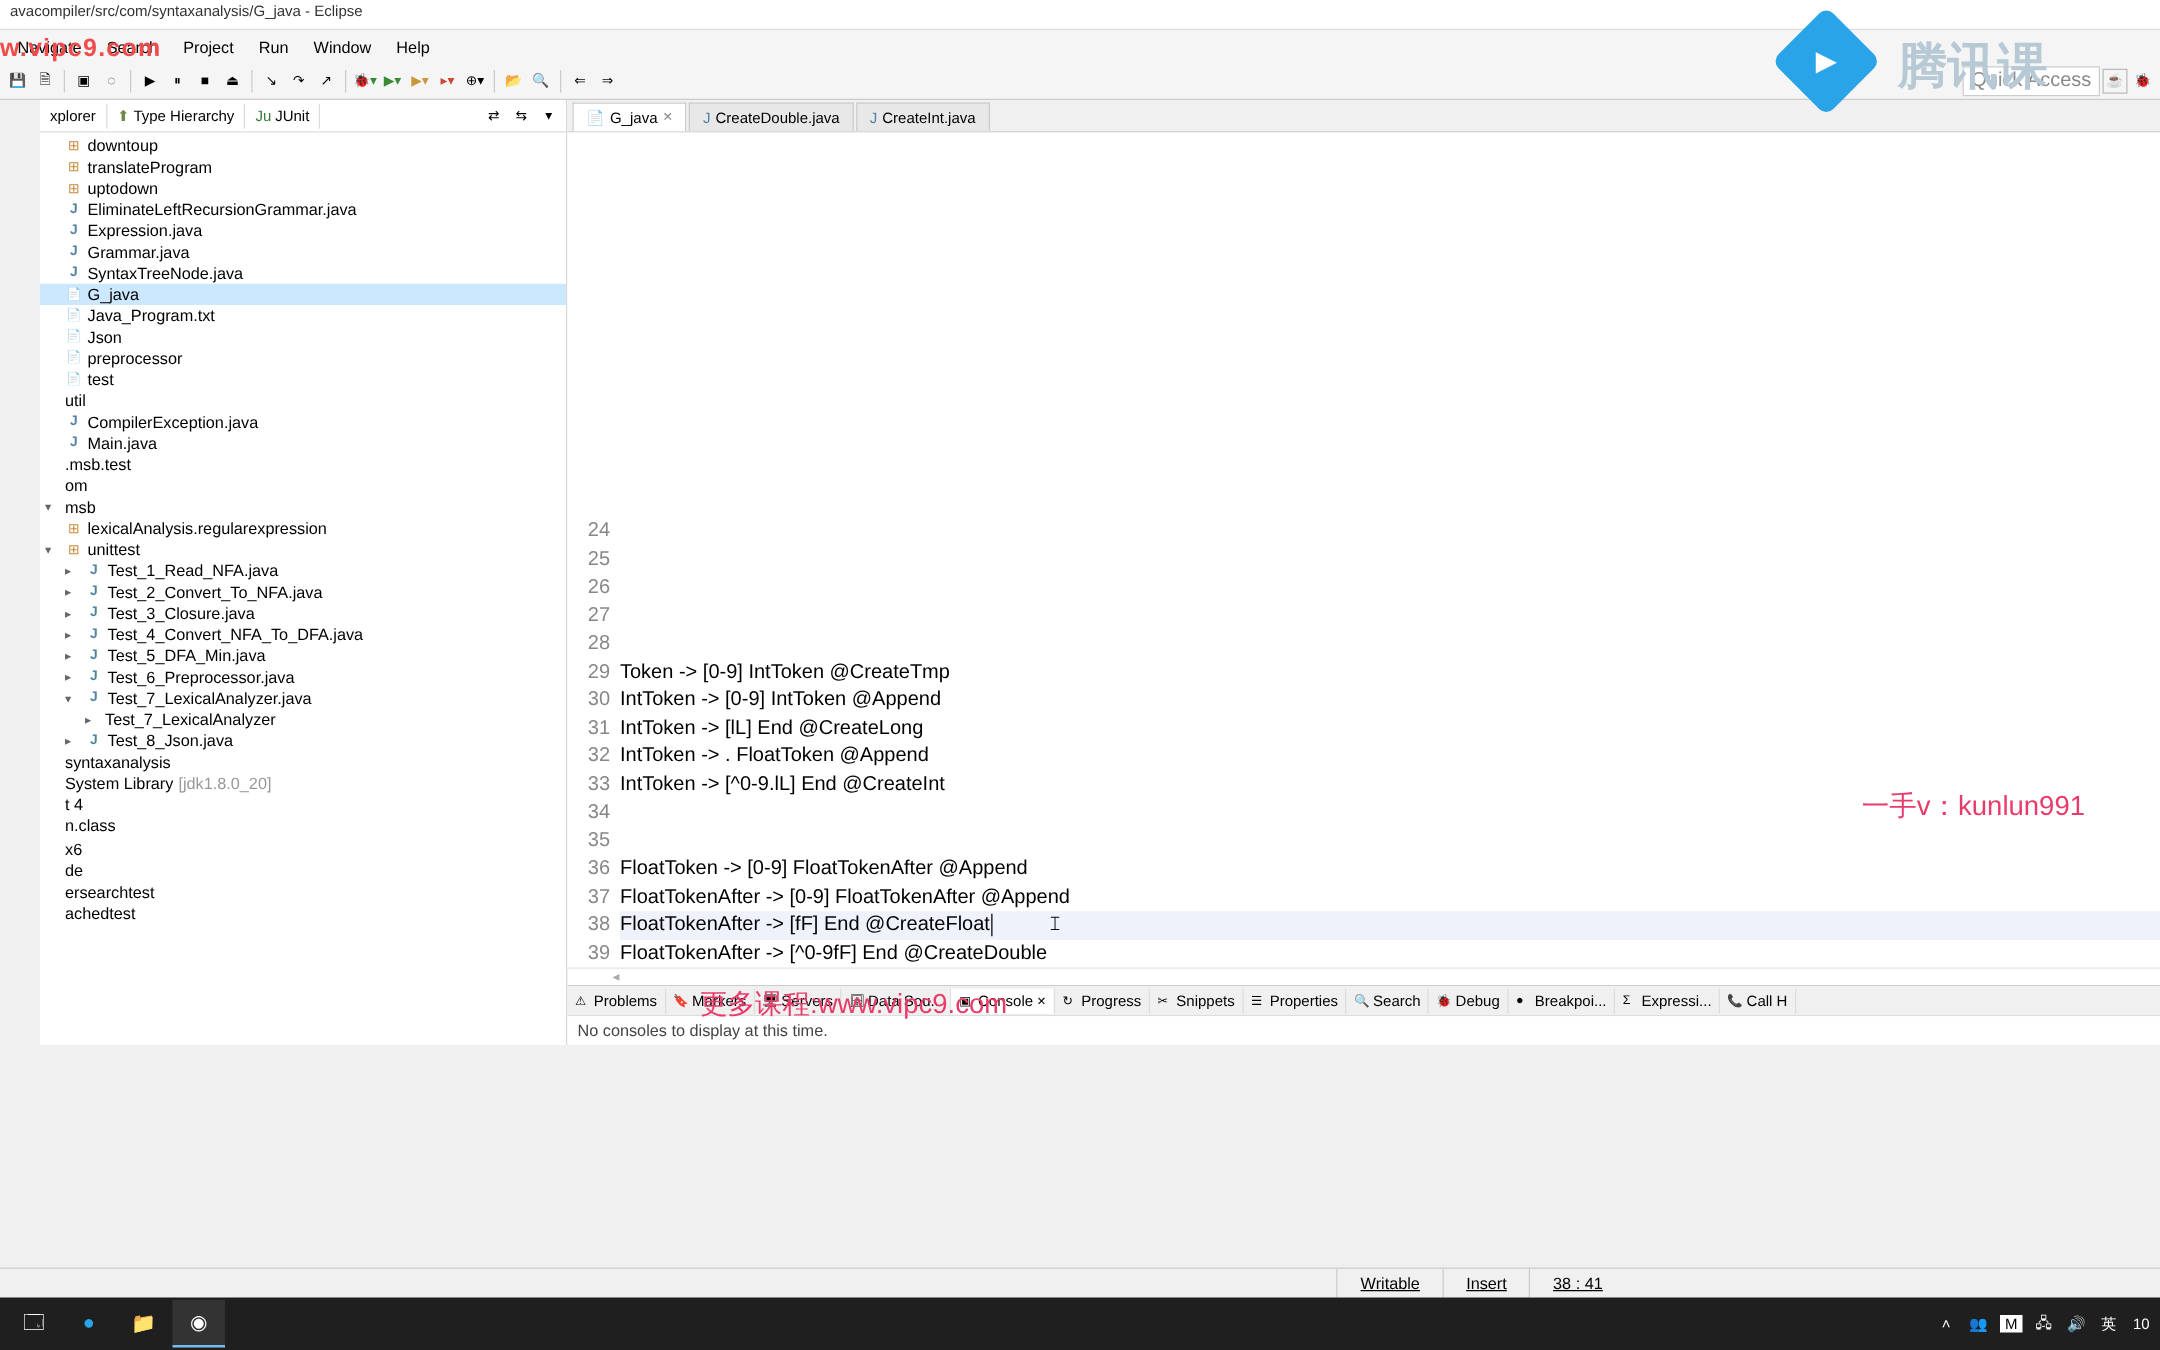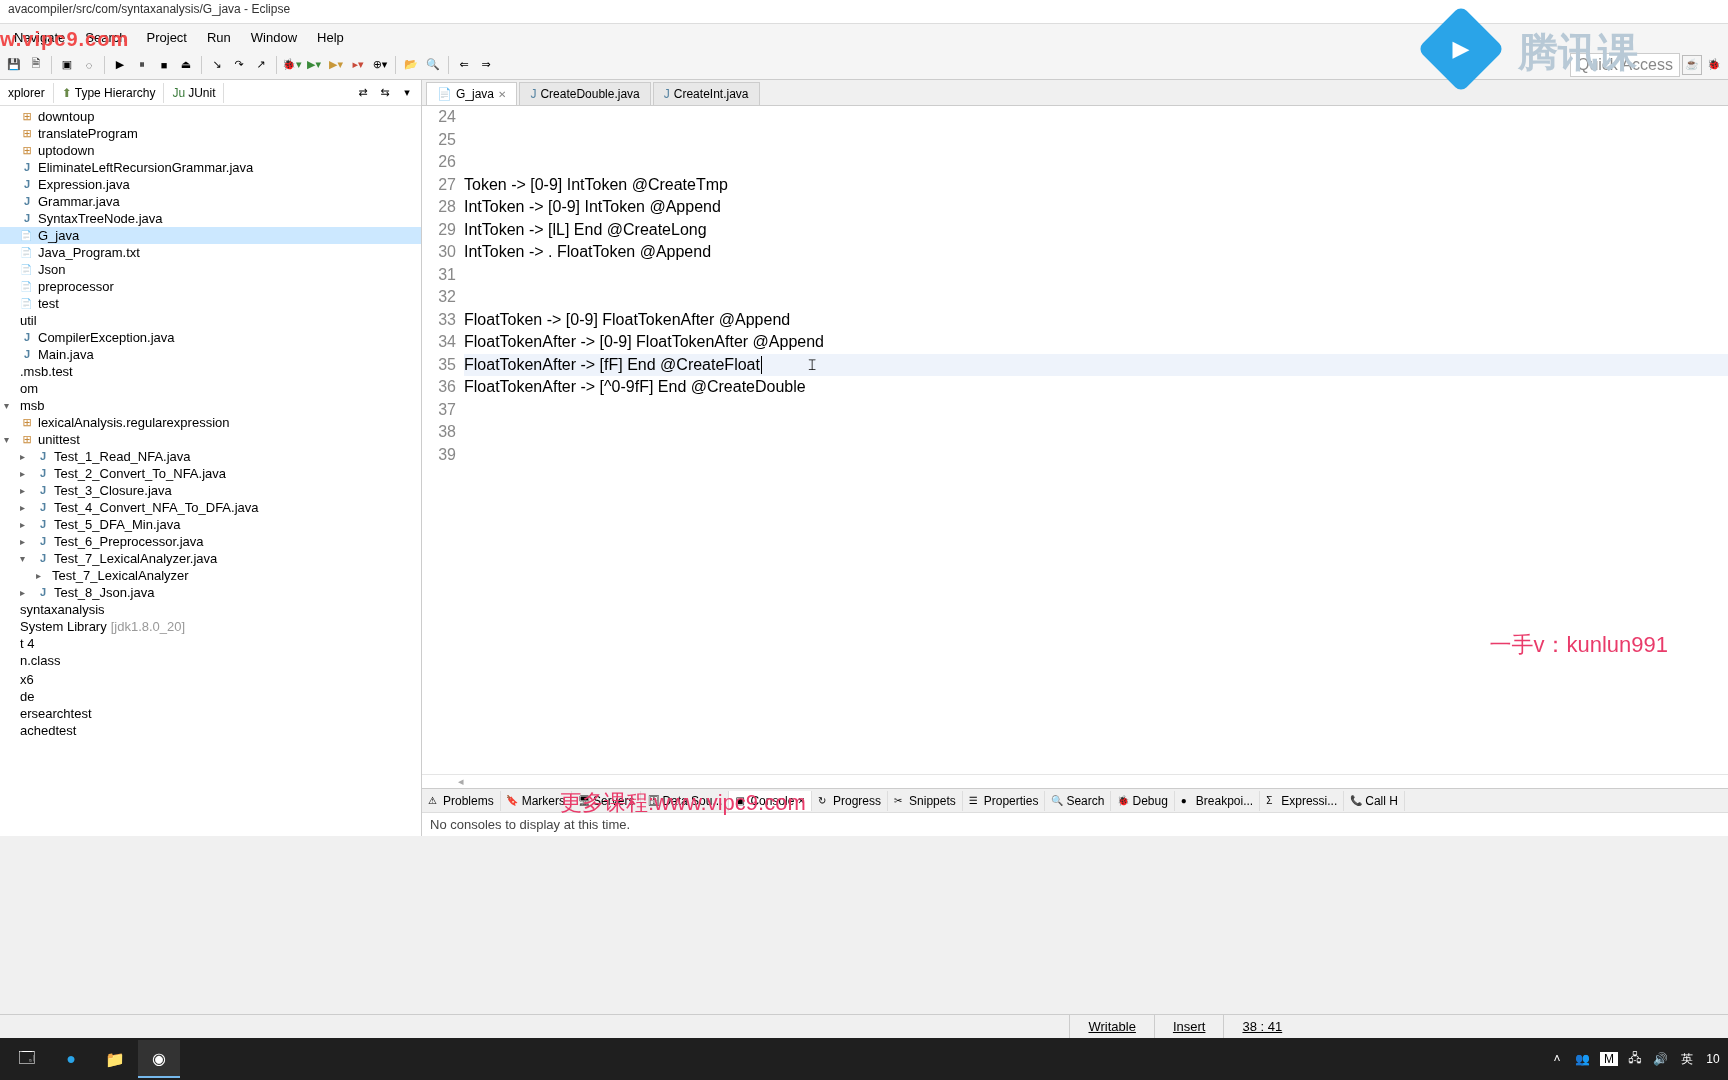--- a/index.html
+++ b/index.html
@@ -4,21 +4,21 @@
 <style>
 * { margin: 0; padding: 0; box-sizing: border-box; font-family: "Segoe UI", Tahoma, sans-serif; }
 body { width: 1728px; height: 1080px; background: #f0f0f0; position: relative; overflow: hidden; }
 .title-bar { height: 24px; background: #fff; padding: 2px 8px; font-size: 12px; color: #333; border-bottom: 1px solid #ddd; }
 .menu-bar { height: 26px; background: #f5f5f5; display: flex; align-items: center; padding: 0 4px; font-size: 13px; }
 .menu-bar span { padding: 3px 10px; cursor: pointer; }
 .toolbar { height: 30px; background: #f5f5f5; border-bottom: 1px solid #ccc; display: flex; align-items: center; padding: 0 4px; gap: 2px; }
 .tool-btn { width: 20px; height: 20px; display: inline-flex; align-items: center; justify-content: center; cursor: pointer; font-size: 11px; border: none; background: transparent; }
 .tool-sep { width: 1px; height: 18px; background: #ccc; margin: 0 3px; }
 .quick-access { margin-left: auto; border: 1px solid #ccc; padding: 2px 6px; font-size: 16px; color: #888; background: #fff; }
-.main-area { display: flex; height: 756px; }
+.main-area { display: flex; height: 756px; padding-left: 32px; }
 .left-panel { width: 422px; background: #fff; border-right: 1px solid #ccc; display: flex; flex-direction: column; }
 .explorer-tabs { height: 26px; display: flex; align-items: center; border-bottom: 1px solid #ddd; font-size: 12px; }
 .etab { padding: 3px 8px; border-right: 1px solid #ddd; display: flex; align-items: center; gap: 3px; }
 .etab.active { background: #fff; }
 .etab-icons { margin-left: auto; display: flex; gap: 2px; padding-right: 4px; }
 .tree { flex: 1; overflow-y: auto; font-size: 13px; padding: 2px 0; }
 .tree-item { padding: 1px 4px; display: flex; align-items: center; gap: 4px; cursor: pointer; white-space: nowrap; }
 .tree-item.selected { background: #cce8ff; }
 .tree-indent-0 { padding-left: 4px; }
 .tree-indent-1 { padding-left: 20px; }
@@ -27,21 +27,21 @@
 .expand { width: 12px; font-size: 10px; color: #666; }
 .pkg-icon::before { content: "⊞"; color: #c88a3a; }
 .java-icon::before { content: "J"; color: #5382a1; font-weight: bold; }
 .file-icon::before { content: "📄"; font-size: 10px; }
 .lib-label { color: #999; }
 .right-panel { flex: 1; display: flex; flex-direction: column; background: #fff; }
 .editor-tabs { height: 26px; display: flex; align-items: flex-end; border-bottom: 1px solid #ccc; background: #f0f0f0; padding-left: 4px; }
 .ed-tab { padding: 4px 10px; background: #e8e8e8; border: 1px solid #ccc; border-bottom: none; margin-right: 2px; font-size: 12px; display: flex; align-items: center; gap: 4px; cursor: pointer; }
 .ed-tab.active { background: #fff; }
 .ed-close { font-size: 10px; color: #888; }
-.editor-body { flex: 1; display: flex; font-family: Consolas, monospace; font-size: 16px; overflow: auto; background: #fff; }
+.editor-body { flex: 1; display: flex; font-family: Consolas, monospace; font-size: 16px; overflow: auto; background: #fff; align-items: flex-end; }
 .gutter { width: 40px; text-align: right; color: #888; padding-right: 6px; user-select: none; background: #fff; }
 .gutter div { height: 22.5px; line-height: 22.5px; }
 .code { flex: 1; padding-left: 2px; }
 .code-line { height: 22.5px; line-height: 22.5px; white-space: pre; color: #000; }
 .code-line.hl { background: #eef3fb; }
 .hscroll-line { height: 14px; border-top: 1px solid #e5e5e5; display: flex; align-items: center; padding-left: 36px; color: #aaa; font-size: 11px; }
 .caret-ind { display:inline-block; width:1px; height:18px; background:#000; vertical-align: middle; margin-left:1px;}
 .bottom-views { height: 48px; border-top: 1px solid #ccc; }
 .view-tabs { height: 24px; display: flex; align-items: center; background: #f0f0f0; font-size: 12px; border-bottom: 1px solid #ddd; overflow: hidden; }
 .vtab { padding: 3px 6px; display: flex; align-items: center; gap: 3px; border-right: 1px solid #ddd; white-space: nowrap; cursor: pointer; }
@@ -350,20 +350,21 @@
           <div>39</div>
         </div>
       <div class="code" id="code">
           <div class="code-line"></div>
           <div class="code-line"></div>
           <div class="code-line"></div>
           <div class="code-line">Token -&gt; [0-9] IntToken @CreateTmp</div>
           <div class="code-line">IntToken -&gt; [0-9] IntToken @Append</div>
           <div class="code-line">IntToken -&gt; [lL] End @CreateLong</div>
           <div class="code-line">IntToken -&gt; . FloatToken @Append</div>
+          <div class="code-line">IntToken -&gt; [^0-9.lL] End @CreateInt</div>
           <div class="code-line"></div>
           <div class="code-line"></div>
           <div class="code-line">FloatToken -&gt; [0-9] FloatTokenAfter @Append</div>
           <div class="code-line">FloatTokenAfter -&gt; [0-9] FloatTokenAfter @Append</div>
           <div class="code-line hl">FloatTokenAfter -&gt; [fF] End @CreateFloat<span class="caret-ind"></span><span style="color: rgb(0, 0, 0);">          𝙸</span></div>
           <div class="code-line">FloatTokenAfter -&gt; [^0-9fF] End @CreateDouble</div>
         </div>
     </div>
     <div class="hscroll-line">◂</div>
 

